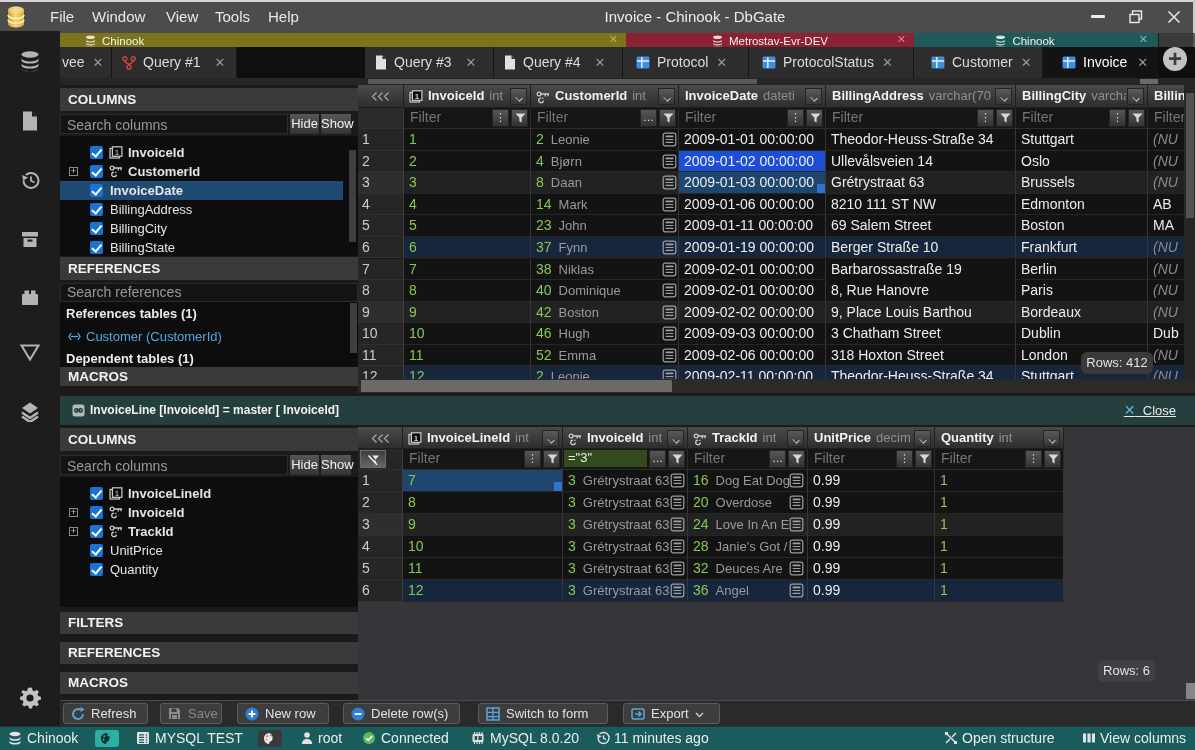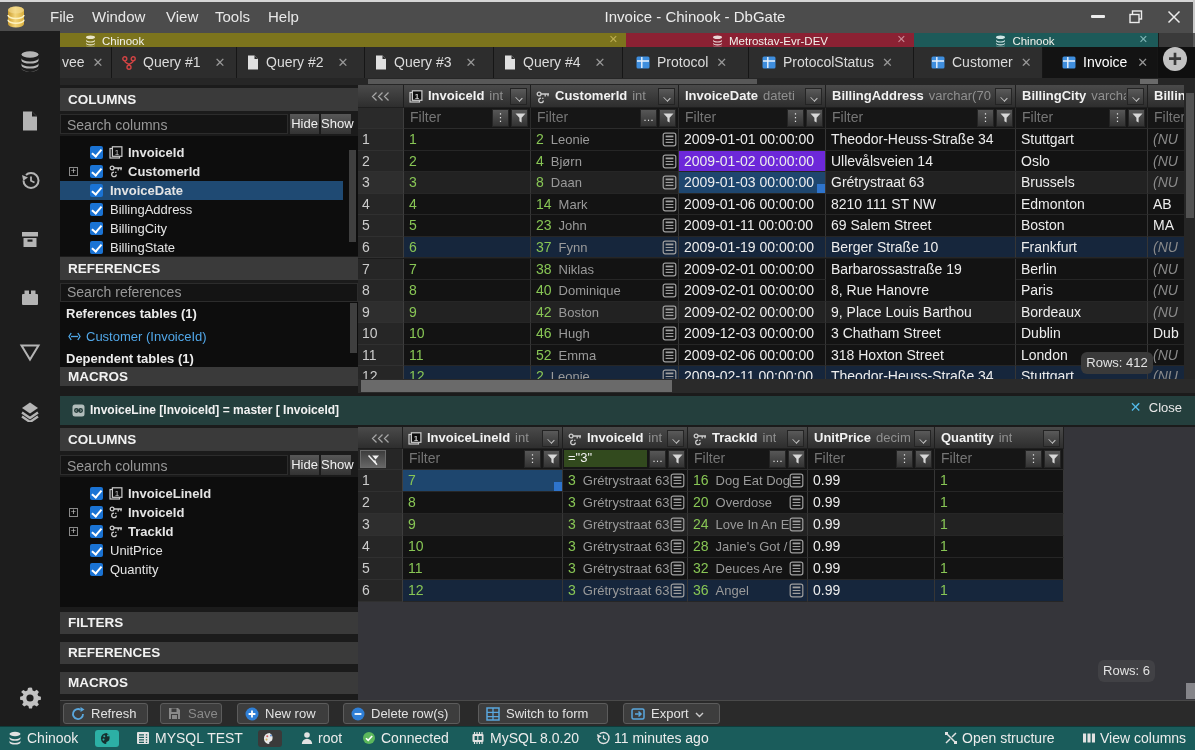--- a/index.html
+++ b/index.html
@@ -71,21 +71,21 @@
 
 .sbtrack { position:absolute; background:#262626; }
 .sbthumb { position:absolute; background:#6a6a6a; }
 
 .rowsbadge { position:absolute; background:#3a3a3a; color:#e2e2e2; font-size:13px;
   text-align:center; border-radius:6px; }
 
 #refhead { left:60px; top:396px; width:1135px; height:29px; background:#243f3d; }
 #refhead .t { position:absolute; left:90px; top:0; line-height:29px; color:#f2f2f2;
   font-weight:bold; font-size:12px; }
-#refclose { position:absolute; right:13px; top:0; line-height:22px; color:#e8e8e8; font-size:13px; }
+#refclose { position:absolute; right:19px; top:0; line-height:29px; color:#e8e8e8; font-size:13px;text-decoration:underline; }
 
 #toolbar { left:60px; top:701px; width:1135px; height:26px; background:#2a2a2a; }
 .tbtn { position:absolute; top:703px; height:21px; background:#3d3d3d; border:1px solid #5c5c5c;
   border-radius:3px; color:#e2e2e2; font-size:13px; }
 .tbtn .bl { position:absolute; top:0; line-height:19px; }
 
 #statusbar { left:0; top:727px; width:1195px; height:23px; background:#1a5c5b; }
 .stitem { position:absolute; top:727px; height:23px; line-height:23px; color:#ececec; font-size:14px; }
 .stbadge { position:absolute; top:730px; width:24px; height:17px; border-radius:3px; }
 </style></head>
@@ -199,27 +199,20 @@
     </div>
 <div class="tab" style="left:52px;width:125px">
       <svg style="position:absolute;left:10px;top:9px" width="14" height="14" viewBox="0 0 14 14">
         <circle cx="2.8" cy="2.8" r="2" fill="none" stroke="#d24444" stroke-width="1.4"></circle>
         <circle cx="11.2" cy="2.8" r="2" fill="none" stroke="#d24444" stroke-width="1.4"></circle>
         <circle cx="7" cy="11.2" r="2" fill="none" stroke="#d24444" stroke-width="1.4"></circle>
         <path d="M2.8 4.8 C2.8 8 7 6.5 7 9.2 M11.2 4.8 C11.2 8 7 6.5 7 9.2" fill="none" stroke="#d24444" stroke-width="1.4"></path>
       </svg>
       <div class="tlabel tx" style="left:31px">Query #1<span class="tclose" style="position:static;margin-left:14px">✕</span></div>
     </div>
-<div class="tab" style="left:177px;width:128px">
-      <svg style="position:absolute;left:10px;top:8px" width="12" height="15" viewBox="0 0 12 15">
-        <path d="M1 0.5 L7.5 0.5 L11 4 L11 14.5 L1 14.5 Z" fill="#e0e0e0"></path>
-        <path d="M7.5 0.5 L7.5 4 L11 4 Z" fill="#2d2d2d"></path>
-      </svg>
-      <div class="tlabel tx" style="left:29px">Query #2<span class="tclose" style="position:static;margin-left:14px">✕</span></div>
-    </div>
 <div class="tab" style="left:305px;width:129px">
       <svg style="position:absolute;left:10px;top:8px" width="12" height="15" viewBox="0 0 12 15">
         <path d="M1 0.5 L7.5 0.5 L11 4 L11 14.5 L1 14.5 Z" fill="#e0e0e0"></path>
         <path d="M7.5 0.5 L7.5 4 L11 4 Z" fill="#2d2d2d"></path>
       </svg>
       <div class="tlabel tx" style="left:29px">Query #3<span class="tclose" style="position:static;margin-left:14px">✕</span></div>
     </div>
 <div class="tab" style="left:434px;width:129px">
       <svg style="position:absolute;left:10px;top:8px" width="12" height="15" viewBox="0 0 12 15">
         <path d="M1 0.5 L7.5 0.5 L11 4 L11 14.5 L1 14.5 Z" fill="#e0e0e0"></path>
@@ -314,21 +307,21 @@
   </div>
 <div class="searchrow" style="top:283px;width:298px;height:19px">
     <span style="top:0;line-height:17px">Search references</span>
   </div>
 <div class="treebg" style="top:302px;height:65px"></div>
 <div class="ab tx" style="left:66px;top:305px;height:17px;line-height:17px;color:#ececec;font-weight:bold;font-size:13px">References tables (1)</div>
 <svg class="ab" style="left:68px;top:331px" width="13" height="11" viewBox="0 0 13 11">
  <path d="M3.2 2 L1 5.5 L3.2 9 M9.8 2 L12 5.5 L9.8 9" stroke="#4fa8e8" fill="none" stroke-width="1.3"></path>
  <path d="M3 5.5 L10 5.5" stroke="#4fa8e8" stroke-width="1.3"></path>
   </svg>
-<div class="ab tx" style="left:86px;top:328px;height:17px;line-height:17px;color:#51a7e8;font-size:13px">Customer (InvoiceId)</div>
+<div class="ab tx" style="left:86px;top:328px;height:17px;line-height:17px;color:#51a7e8;font-size:13px">Customer (CustomerId)</div>
 <div class="ab tx" style="left:66px;top:351px;height:16px;line-height:16px;color:#ececec;font-weight:bold;font-size:13px;overflow:hidden">Dependent tables (1)</div>
 <div class="ab" style="left:350px;top:303px;width:7px;height:50px;background:#3f3f3f"></div>
 <div class="phead" style="top:367px;height:19px;line-height:19px">
     <span>MACROS</span>
   </div>
 
 <div class="gcell ghead" style="left:358px;top:85px;width:46px;height:23px">
     <svg style="position:absolute;left:12px;top:6px" width="22" height="11" viewBox="0 0 22 11">
       <path d="M6.5 1.5 L2.5 5.5 L6.5 9.5 M12.5 1.5 L8.5 5.5 L12.5 9.5 M18.5 1.5 L14.5 5.5 L18.5 9.5" fill="none" stroke="#a6a6a6" stroke-width="1.25"></path>
     </svg>
@@ -427,21 +420,21 @@
 <div class="gcell gd tx" style="left:826px;top:129.0px;width:190px;height:21.6px;background:#131313;padding-left:5px;line-height:20.6px">Theodor-Heuss-Straße 34</div>
 <div class="gcell gd tx" style="left:1016px;top:129.0px;width:132px;height:21.6px;background:#131313;padding-left:5px;line-height:20.6px">Stuttgart</div>
 <div class="gcell gd tx nullv" style="left:1148px;top:129.0px;width:47px;height:21.6px;background:#131313;padding-left:5px;line-height:20.6px">(NU</div>
 <div class="gcell grh tx" style="left:358px;top:150.6px;width:46px;height:21.6px;padding-left:4px;background:#262626;line-height:20.6px">2</div>
 <div class="gcell gd tx" style="left:404px;top:150.6px;width:127px;height:21.6px;background:#131313;padding-left:5px;line-height:20.6px"><span class="num">2</span></div>
 <div class="gcell gd tx" style="left:531px;top:150.6px;width:148px;height:21.6px;background:#131313;padding-left:5px;line-height:20.6px"><span class="num">4</span><span class="fkn" style="margin-left:7px">Bjørn</span><svg style="position:absolute;left:131px;top:3px" width="15" height="15" viewBox="0 0 15 15">
       <rect x="1.2" y="1.2" width="12.6" height="12.6" rx="2" fill="none" stroke="#9f9f9f" stroke-width="1.2"></rect>
       <path d="M3.6 4.4 L11.4 4.4" stroke="#9f9f9f" stroke-width="1.8"></path>
       <path d="M3.6 7.5 L11.4 7.5 M3.6 10.4 L11.4 10.4" stroke="#9f9f9f" stroke-width="1.2"></path>
     </svg></div>
-<div class="gcell gd tx" style="left:679px;top:150.6px;width:147px;height:21.6px;background:#6d28d9;padding-left:5px;line-height:20.6px">2009-01-02 00:00:00</div>
+<div class="gcell gd tx" style="left:679px;top:150.6px;width:147px;height:21.6px;background:#1d4ed8;padding-left:5px;line-height:20.6px">2009-01-02 00:00:00</div>
 <div class="gcell gd tx" style="left:826px;top:150.6px;width:190px;height:21.6px;background:#131313;padding-left:5px;line-height:20.6px">Ullevålsveien 14</div>
 <div class="gcell gd tx" style="left:1016px;top:150.6px;width:132px;height:21.6px;background:#131313;padding-left:5px;line-height:20.6px">Oslo</div>
 <div class="gcell gd tx nullv" style="left:1148px;top:150.6px;width:47px;height:21.6px;background:#131313;padding-left:5px;line-height:20.6px">(NU</div>
 <div class="gcell grh tx" style="left:358px;top:172.2px;width:46px;height:21.6px;padding-left:4px;background:#2e2e2e;line-height:20.6px">3</div>
 <div class="gcell gd tx" style="left:404px;top:172.2px;width:127px;height:21.6px;background:#222222;padding-left:5px;line-height:20.6px"><span class="num">3</span></div>
 <div class="gcell gd tx" style="left:531px;top:172.2px;width:148px;height:21.6px;background:#222222;padding-left:5px;line-height:20.6px"><span class="num">8</span><span class="fkn" style="margin-left:7px">Daan</span><svg style="position:absolute;left:131px;top:3px" width="15" height="15" viewBox="0 0 15 15">
       <rect x="1.2" y="1.2" width="12.6" height="12.6" rx="2" fill="none" stroke="#9f9f9f" stroke-width="1.2"></rect>
       <path d="M3.6 4.4 L11.4 4.4" stroke="#9f9f9f" stroke-width="1.8"></path>
       <path d="M3.6 7.5 L11.4 7.5 M3.6 10.4 L11.4 10.4" stroke="#9f9f9f" stroke-width="1.2"></path>
     </svg></div>
@@ -515,21 +508,21 @@
 <div class="gcell gd tx" style="left:826px;top:301.6px;width:190px;height:21.6px;background:#222222;padding-left:5px;line-height:20.6px">9, Place Louis Barthou</div>
 <div class="gcell gd tx" style="left:1016px;top:301.6px;width:132px;height:21.6px;background:#222222;padding-left:5px;line-height:20.6px">Bordeaux</div>
 <div class="gcell gd tx nullv" style="left:1148px;top:301.6px;width:47px;height:21.6px;background:#222222;padding-left:5px;line-height:20.6px">(NU</div>
 <div class="gcell grh tx" style="left:358px;top:323.2px;width:46px;height:21.6px;padding-left:4px;background:#262626;line-height:20.6px">10</div>
 <div class="gcell gd tx" style="left:404px;top:323.2px;width:127px;height:21.6px;background:#131313;padding-left:5px;line-height:20.6px"><span class="num">10</span></div>
 <div class="gcell gd tx" style="left:531px;top:323.2px;width:148px;height:21.6px;background:#131313;padding-left:5px;line-height:20.6px"><span class="num">46</span><span class="fkn" style="margin-left:7px">Hugh</span><svg style="position:absolute;left:131px;top:3px" width="15" height="15" viewBox="0 0 15 15">
       <rect x="1.2" y="1.2" width="12.6" height="12.6" rx="2" fill="none" stroke="#9f9f9f" stroke-width="1.2"></rect>
       <path d="M3.6 4.4 L11.4 4.4" stroke="#9f9f9f" stroke-width="1.8"></path>
       <path d="M3.6 7.5 L11.4 7.5 M3.6 10.4 L11.4 10.4" stroke="#9f9f9f" stroke-width="1.2"></path>
     </svg></div>
-<div class="gcell gd tx" style="left:679px;top:323.2px;width:147px;height:21.6px;background:#131313;padding-left:5px;line-height:20.6px">2009-12-03 00:00:00</div>
+<div class="gcell gd tx" style="left:679px;top:323.2px;width:147px;height:21.6px;background:#131313;padding-left:5px;line-height:20.6px">2009-09-03 00:00:00</div>
 <div class="gcell gd tx" style="left:826px;top:323.2px;width:190px;height:21.6px;background:#131313;padding-left:5px;line-height:20.6px">3 Chatham Street</div>
 <div class="gcell gd tx" style="left:1016px;top:323.2px;width:132px;height:21.6px;background:#131313;padding-left:5px;line-height:20.6px">Dublin</div>
 <div class="gcell gd tx " style="left:1148px;top:323.2px;width:47px;height:21.6px;background:#131313;padding-left:5px;line-height:20.6px">Dub</div>
 <div class="gcell grh tx" style="left:358px;top:344.8px;width:46px;height:21.6px;padding-left:4px;background:#262626;line-height:20.6px">11</div>
 <div class="gcell gd tx" style="left:404px;top:344.8px;width:127px;height:21.6px;background:#131313;padding-left:5px;line-height:20.6px"><span class="num">11</span></div>
 <div class="gcell gd tx" style="left:531px;top:344.8px;width:148px;height:21.6px;background:#131313;padding-left:5px;line-height:20.6px"><span class="num">52</span><span class="fkn" style="margin-left:7px">Emma</span><svg style="position:absolute;left:131px;top:3px" width="15" height="15" viewBox="0 0 15 15">
       <rect x="1.2" y="1.2" width="12.6" height="12.6" rx="2" fill="none" stroke="#9f9f9f" stroke-width="1.2"></rect>
       <path d="M3.6 4.4 L11.4 4.4" stroke="#9f9f9f" stroke-width="1.8"></path>
       <path d="M3.6 7.5 L11.4 7.5 M3.6 10.4 L11.4 10.4" stroke="#9f9f9f" stroke-width="1.2"></path>
     </svg></div>

